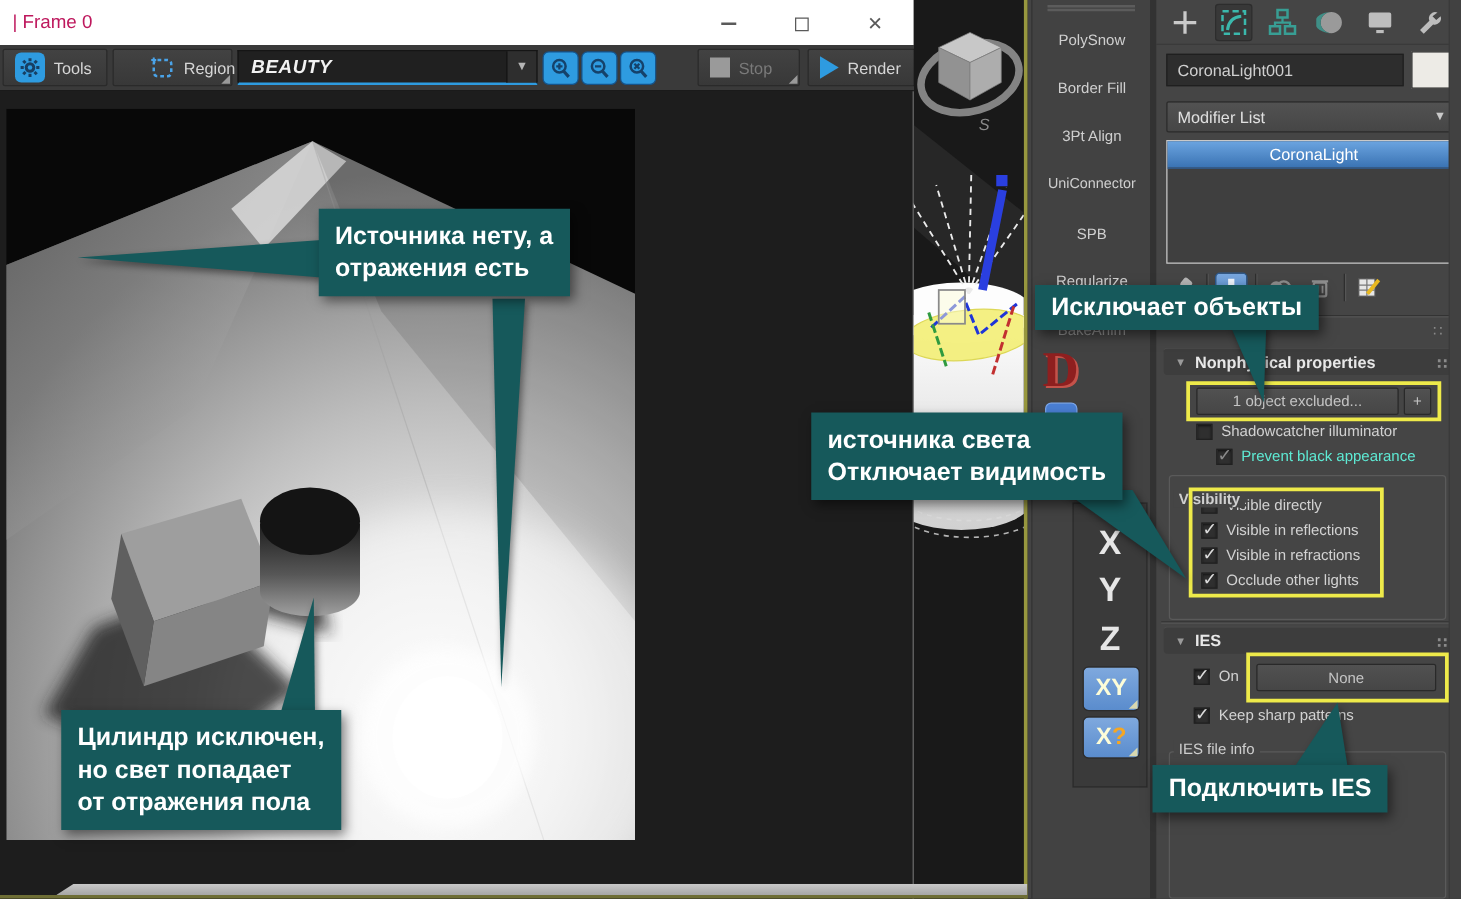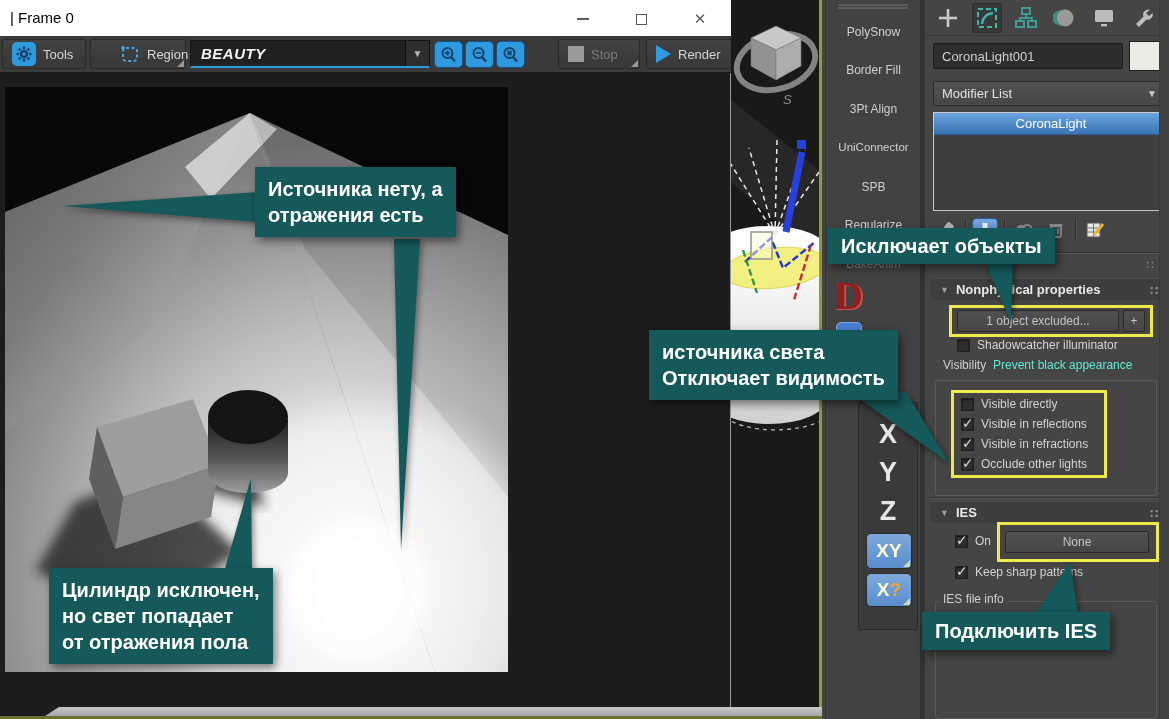--- a/index.html
+++ b/index.html
@@ -4,21 +4,21 @@
 <style>
   * { margin:0; padding:0; box-sizing:border-box; }
   html,body { width:1169px; height:719px; overflow:hidden; background:#2b2b2b;
     font-family:"Liberation Sans","DejaVu Sans",sans-serif; }
   .abs { position:absolute; }
   #screen { position:relative; width:1169px; height:719px; background:#444; }
 
   
   #vfb { left:0; top:0; width:731px; height:719px; background:#1e1e1e; border-right:1px solid #9a9a9a; }
   #vfb-titlebar { left:0; top:0; width:731px; height:36px; background:#fff; }
-  #vfb-title { left:10px; top:9px; font-size:15px; color:#000000; }
+  #vfb-title { left:10px; top:9px; font-size:15px; color:#be185d; }
   .winbtn { top:8px; width:40px; height:22px; display:flex; align-items:center; justify-content:center; cursor:default; }
   #btn-min span { display:block; width:12px; height:0; border-top:2px solid #5a5a5a; }
   #btn-max span { display:block; width:11px; height:11px; border:1.5px solid #5a5a5a; }
   #btn-close { color:#5a5a5a; font-size:15px; }
   #vfb-toolbar { left:0; top:36px; width:731px; height:37px; background:#3a3a3a; border-bottom:1px solid #1a1a1a; }
   .tbtn { position:absolute; top:3px; height:30px; background:linear-gradient(#424242,#383838); border:1px solid #2a2a2a;
     border-radius:2px; display:flex; align-items:center; gap:7px; padding:0 9px; color:#d6d6d6; font-size:13px; }
   .blue-ic { width:24px; height:24px; background:#2e9be0; border-radius:5px; display:flex; align-items:center; justify-content:center; }
   .dark-ic { width:24px; height:24px; display:flex; align-items:center; justify-content:center; }
   .corner { position:absolute; right:1px; bottom:1px; width:0; height:0;
@@ -419,21 +419,21 @@
     <div class="max-btn" style="left:32px;top:310px;width:162px;height:22px;">1 object excluded...</div>
     <div class="max-btn" style="left:198px;top:310px;width:22px;height:22px;">+</div>
     <div class="cbrow" style="left:32px;top:337px;">
       <span class="cb"></span>
       <span>Shadowcatcher illuminator</span>
     </div>
     <div class="cbrow dim" style="left:32px;top:357px;">
       <span class="cb on"></span>
       <span>Prevent black appearance</span>
     </div>
-    <span class="grouplabel" style="left:14px;top:358px;">Visibility</span>
+    <span class="grouplabel" style="left:14px;top:392px;font-weight:bold;">Visibility</span>
     <div class="groupbox" style="left:10px;top:380px;width:222px;height:116px;"></div>
     <div class="hl" style="left:26px;top:390px;width:156px;height:88px;"></div>
     <div class="cbrow" style="left:36px;top:396px;">
       <span class="cb"></span>
       <span>Visible directly</span>
     </div>
     <div class="cbrow" style="left:36px;top:416px;">
       <span class="cb on"></span>
       <span>Visible in reflections</span>
     </div>

